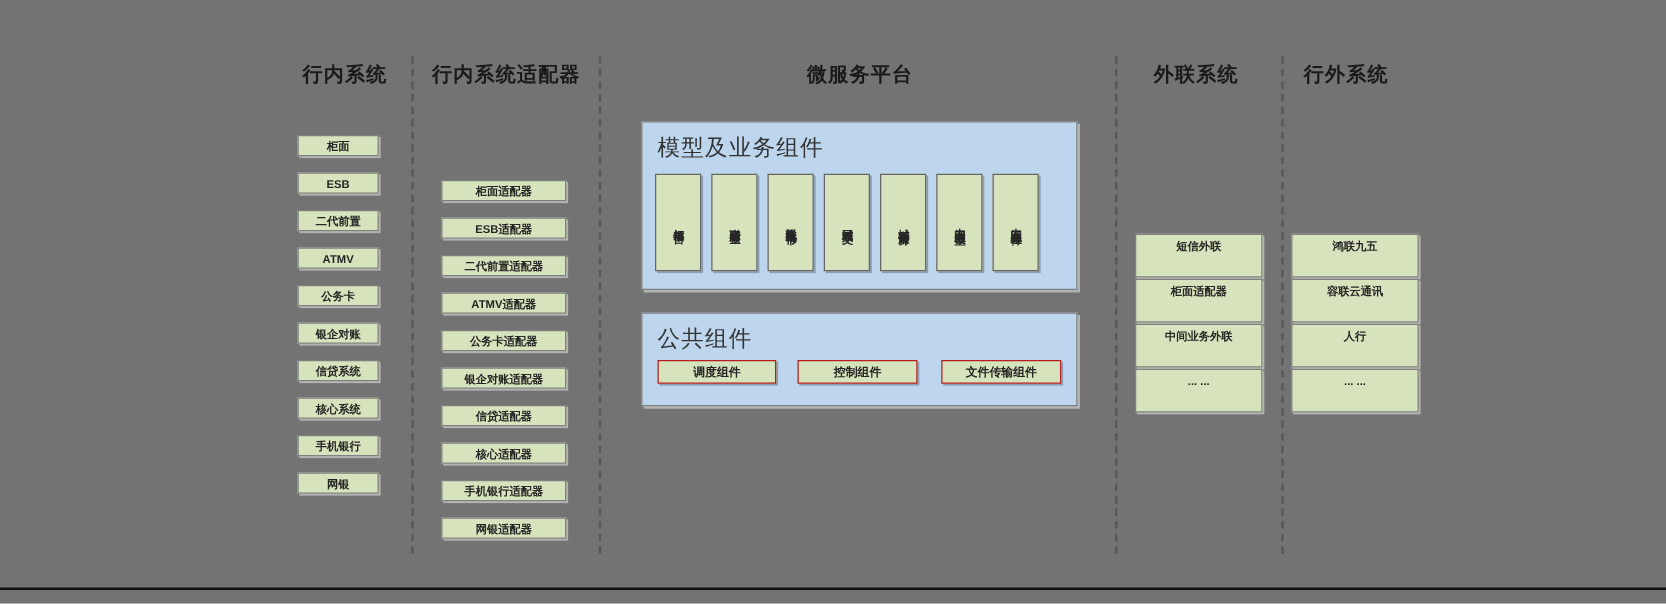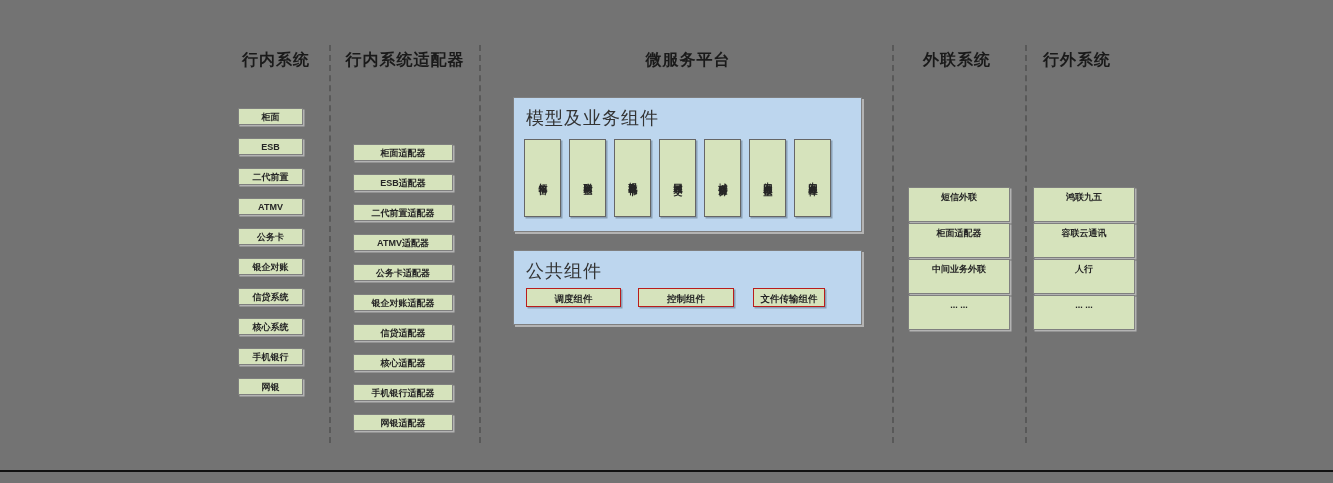--- a/index.html
+++ b/index.html
@@ -84,21 +84,21 @@
   #sec-common .hrow{top:37px;}
   #sec-base .hrow{top:38px;}
   .hbox{
     position:absolute;top:0;height:19px;line-height:19px;
     background:#d6e3bc;border:1px solid #b91c1c;
     box-shadow:1.5px 1.5px 0 #8aa0b5;box-sizing:border-box;
     text-align:center;font-size:9.5px;font-weight:bold;color:#262626;white-space:nowrap;
   }
   .hrow .hbox:nth-child(1){left:12px;width:95px;}
   .hrow .hbox:nth-child(2){left:124px;width:96px;}
-  .hrow .hbox:nth-child(3){left:239px;width:72px;}
+  .hrow .hbox:nth-child(3){left:239px;width:96px;}
   
   #bottom-line{
     position:absolute;left:0;top:470px;width:1333px;height:2px;
     background:#111111;
   }
 </style>
 </head>
 <body>
 
 <div id="canvas">

